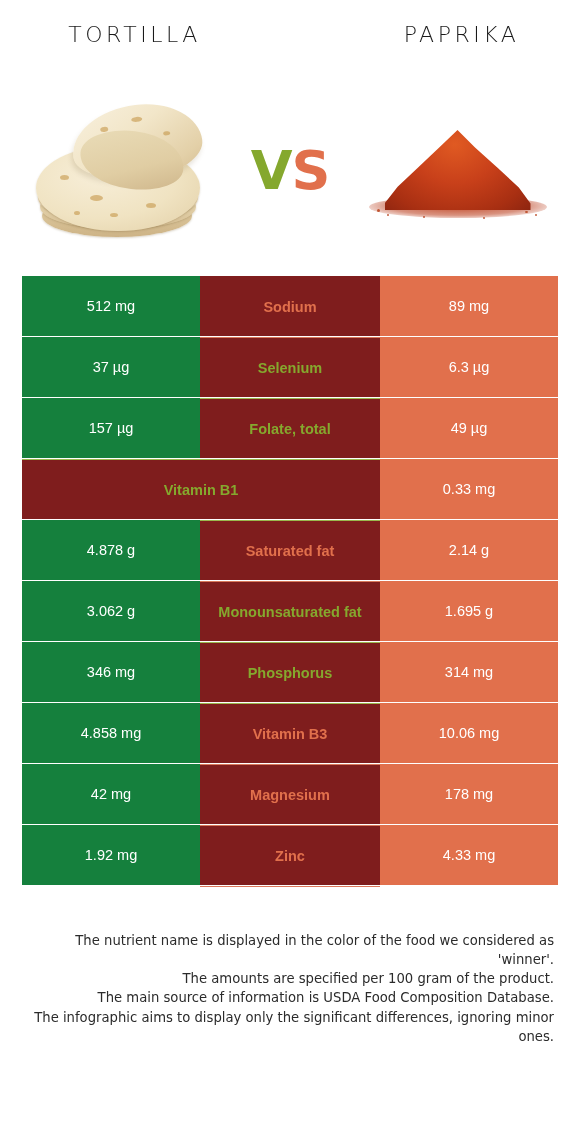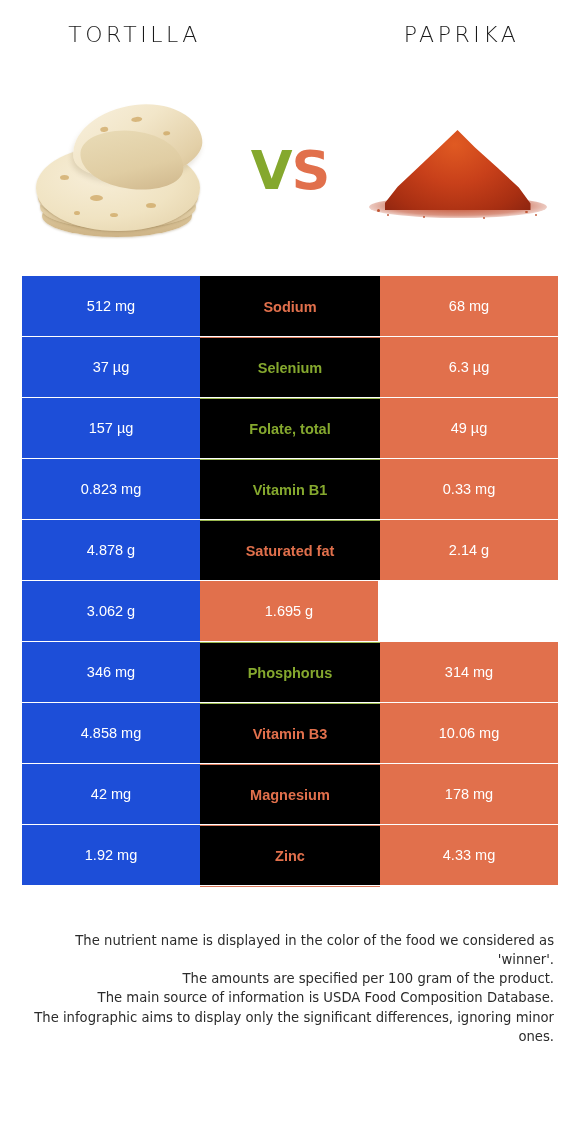--- a/index.html
+++ b/index.html
@@ -151,28 +151,28 @@
   }
   .cell-left, .cell-right {
     flex: 0 0 178px;
     display: flex;
     align-items: center;
     justify-content: center;
     color: #ffffff;
     font-size: 14.5px;
     font-weight: 400;
   }
-  .cell-left  { background: #1d4ed8; }
+  .cell-left  { background: #15803d; }
   .cell-right { background: #E1704C; }
   .cell-mid {
     flex: 1 1 auto;
     display: flex;
     align-items: center;
     justify-content: center;
-    background: #000000;
+    background: #7f1d1d;
     font-size: 14.5px;
     font-weight: 700;
     border-top: 1px solid transparent;
   }
   .row:first-child .cell-mid { border-top-color: transparent; }
   .win-green .cell-mid { color: #85A82E; }
   .win-red   .cell-mid { color: #E1704C; }
   .bt-green .cell-mid { border-top-color: #9ab84e; }
   .bt-red   .cell-mid { border-top-color: #d9785a; }
 
@@ -238,44 +238,44 @@
       <div class="pap-grain" style="width:2px;height:2px;left:120px;bottom:17px;"></div>
     </div>
   </div>
 
 </div>
 
 <div class="table" id="table-root">
     <div class="row win-red">
       <div class="cell-left">512 mg</div>
       <div class="cell-mid">Sodium</div>
-      <div class="cell-right">68 mg</div>
+      <div class="cell-right">89 mg</div>
     </div>
     <div class="row win-green bt-red">
       <div class="cell-left">37 µg</div>
       <div class="cell-mid">Selenium</div>
       <div class="cell-right">6.3 µg</div>
     </div>
     <div class="row win-green bt-green">
       <div class="cell-left">157 µg</div>
       <div class="cell-mid">Folate, total</div>
       <div class="cell-right">49 µg</div>
     </div>
     <div class="row win-green bt-green">
-      <div class="cell-left">0.823 mg</div>
       <div class="cell-mid">Vitamin B1</div>
       <div class="cell-right">0.33 mg</div>
     </div>
     <div class="row win-red bt-green">
       <div class="cell-left">4.878 g</div>
       <div class="cell-mid">Saturated fat</div>
       <div class="cell-right">2.14 g</div>
     </div>
     <div class="row win-green bt-red">
       <div class="cell-left">3.062 g</div>
+      <div class="cell-mid">Monounsaturated fat</div>
       <div class="cell-right">1.695 g</div>
     </div>
     <div class="row win-green bt-green">
       <div class="cell-left">346 mg</div>
       <div class="cell-mid">Phosphorus</div>
       <div class="cell-right">314 mg</div>
     </div>
     <div class="row win-red bt-green">
       <div class="cell-left">4.858 mg</div>
       <div class="cell-mid">Vitamin B3</div>

